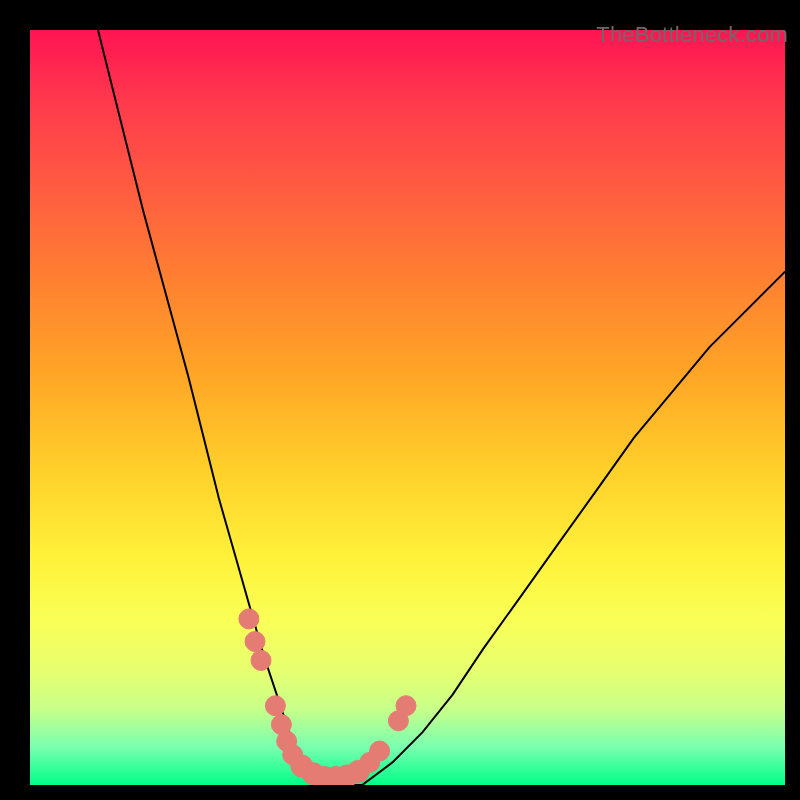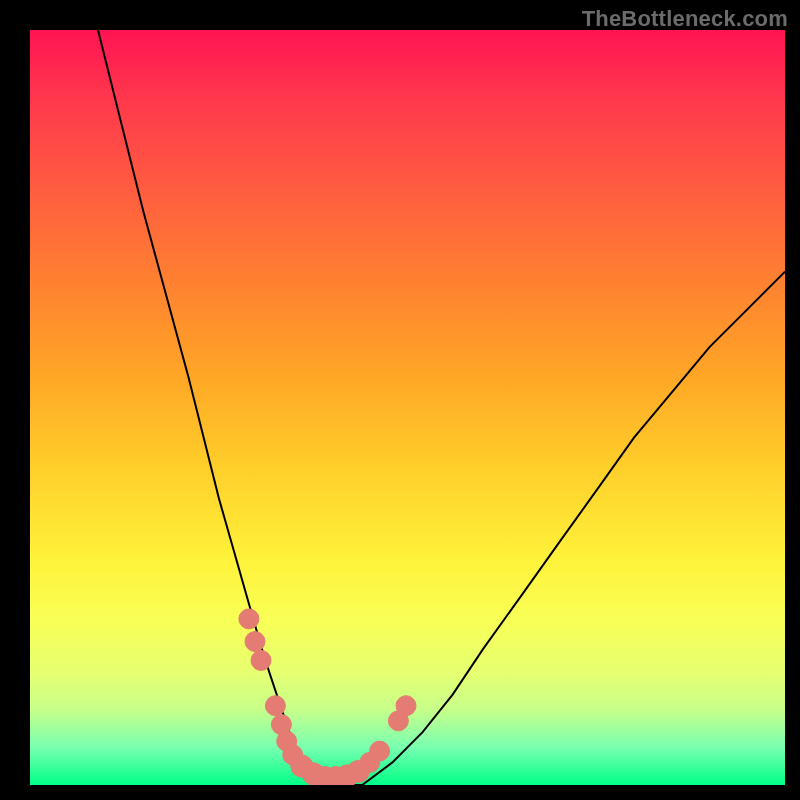--- a/index.html
+++ b/index.html
@@ -43,27 +43,26 @@
       #00ff87 100%
     );
   }
   .svg-layer {
     position: absolute;
     left: 0; top: 0;
     width: 755px; height: 755px;
   }
   .watermark {
     position: absolute;
-    top: 6px;
+    top: 22px;
     right: 12px;
     color: #6b6b6b;
     font-size: 22px;
     letter-spacing: 0.2px;
     user-select: none;
-    font-weight: bold;
   }
   .curve {
     fill: none;
     stroke: #000;
     stroke-width: 2;
   }
   .marker {
     fill: #e47c73;
     stroke: #e47c73;
   }

